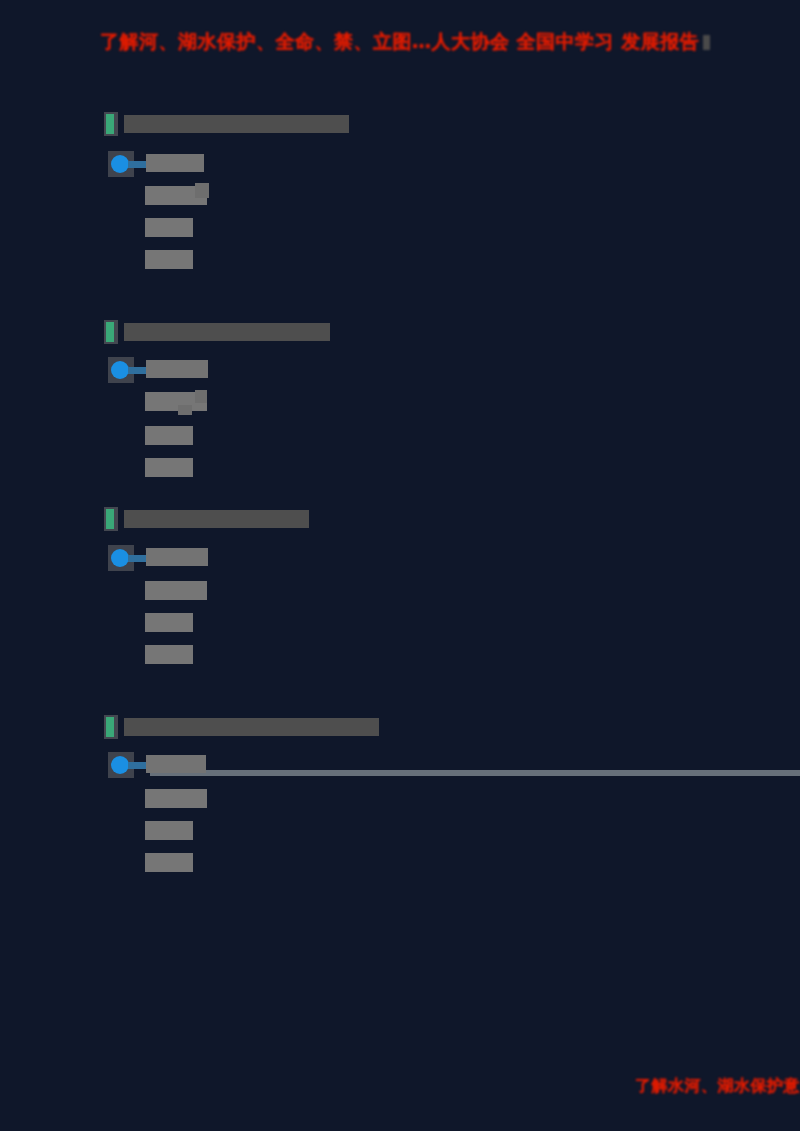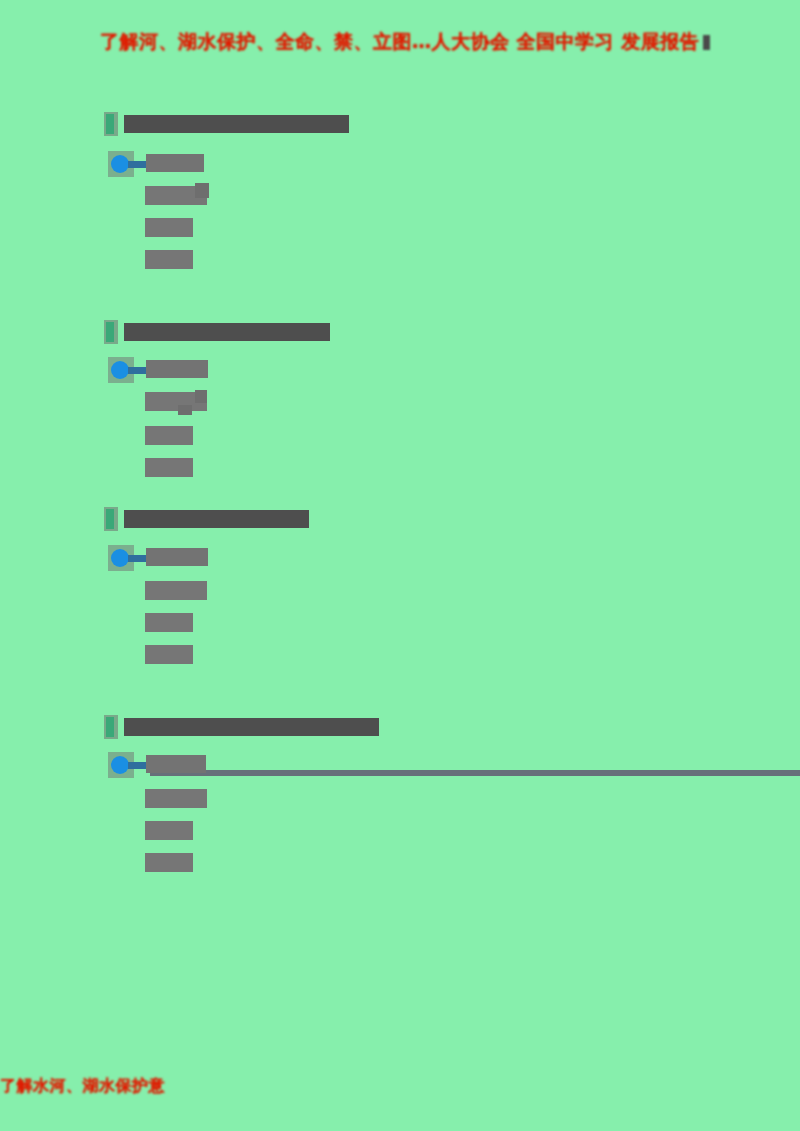--- a/index.html
+++ b/index.html
@@ -11,21 +11,21 @@
     width: 800px;
     height: 1131px;
     position: relative;
     overflow: hidden;
     font-family: "DejaVu Sans", "Liberation Sans", sans-serif;
   }
 
   .page {
     position: absolute;
     inset: 0;
-    background: #86efac;
+    background: #0f172a;
     padding-left: 18px;
   }
 
   
   .doc-title {
     position: absolute;
     left: 100px;
     top: 29px;
     width: 610px;
     height: 24px;
@@ -161,21 +161,21 @@
     height: 6px;
     background: #67707a;
   }
 
   
   .footer {
     position: absolute;
     left: 0;
     top: 1076px;
     width: 800px;
-    text-align: left;
+    text-align: right;
   }
   .footer-line {
     color: #e01b00;
     font-size: 16px;
     font-weight: bold;
     line-height: 20px;
     letter-spacing: 0.5px;
     filter: blur(0.8px);
     text-shadow: 0 0 1px #e01b00;
     white-space: nowrap;

